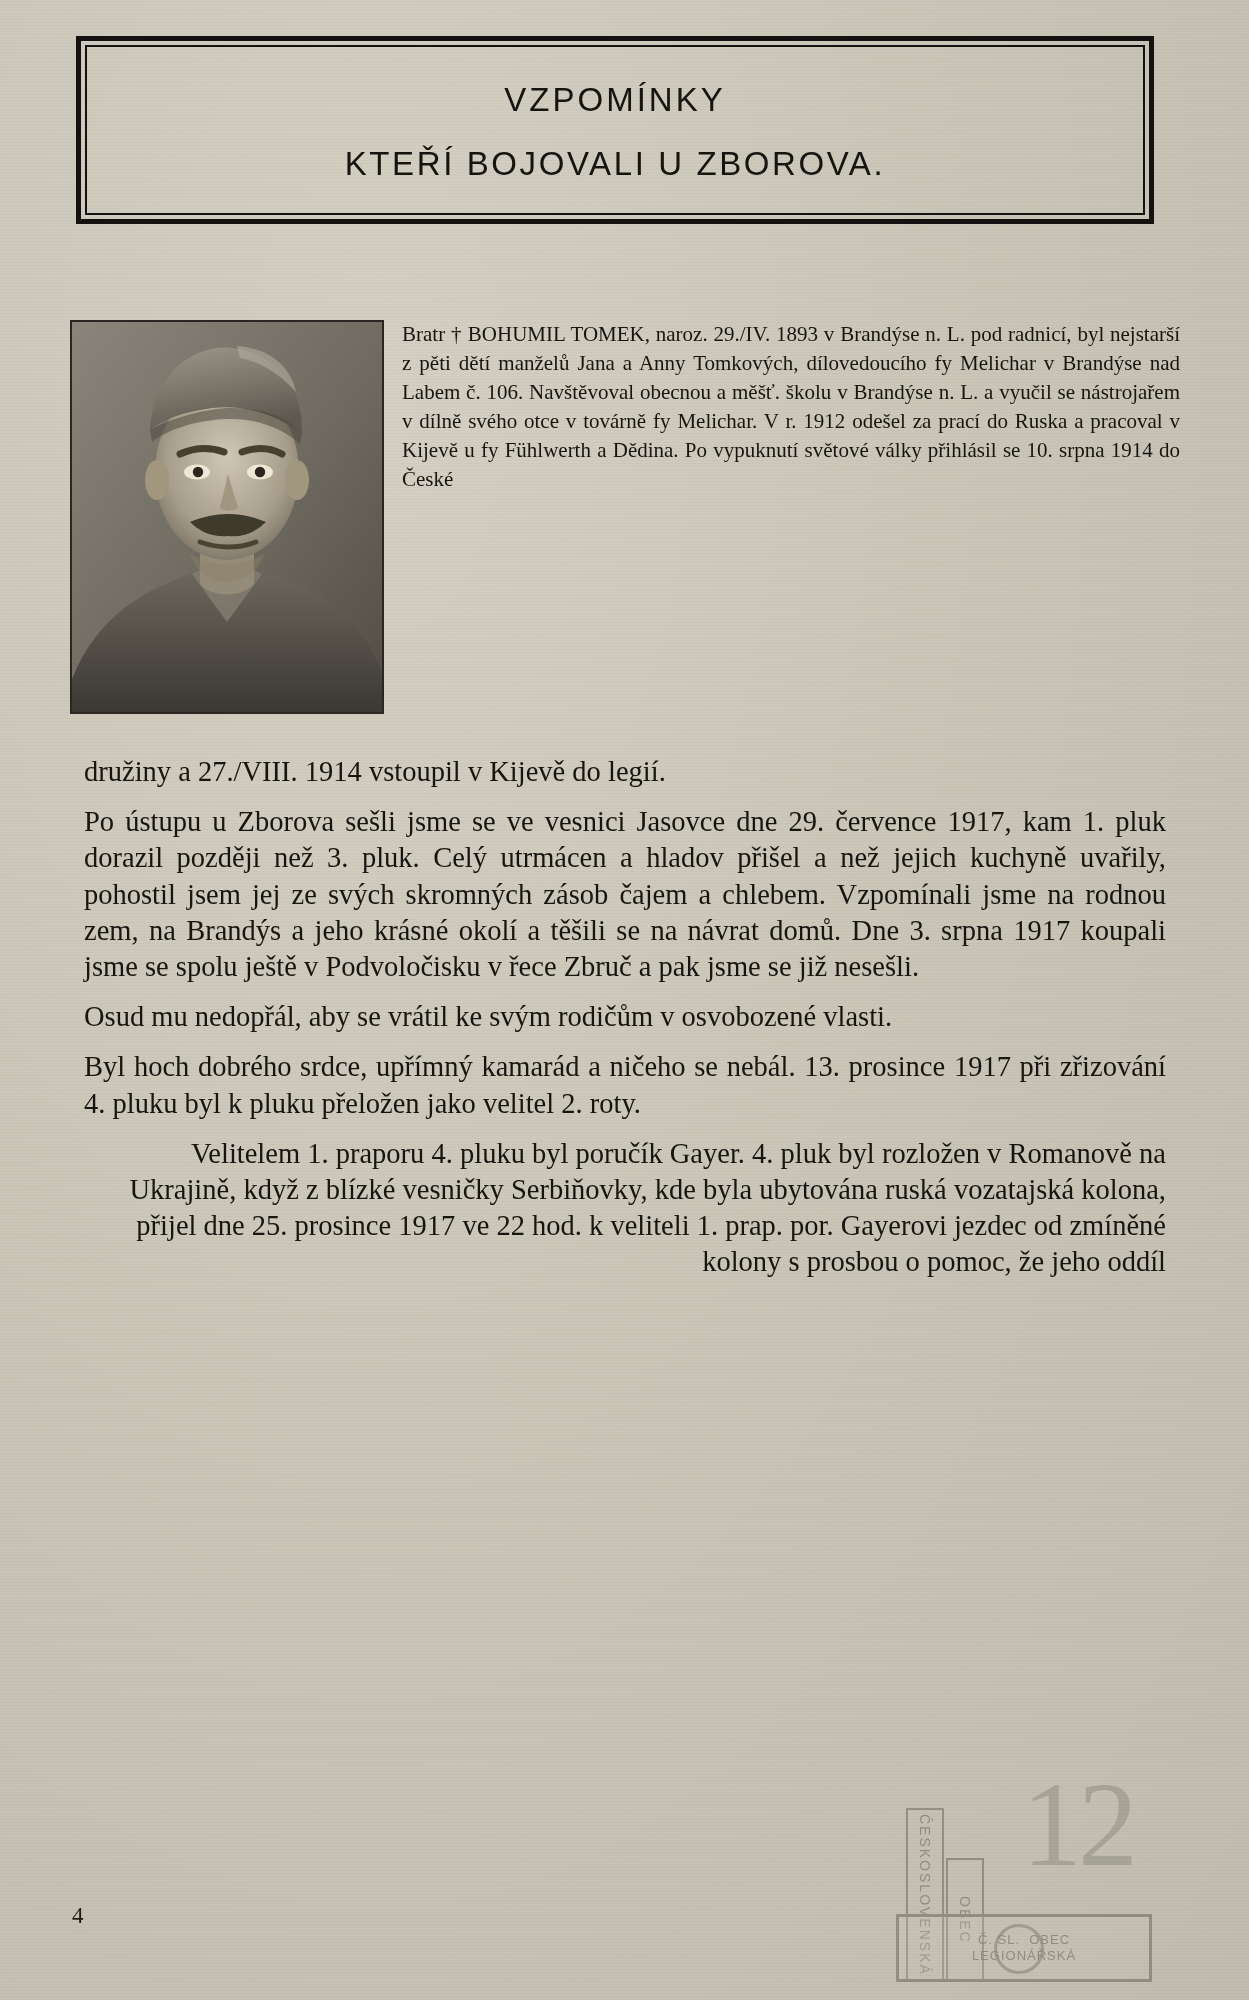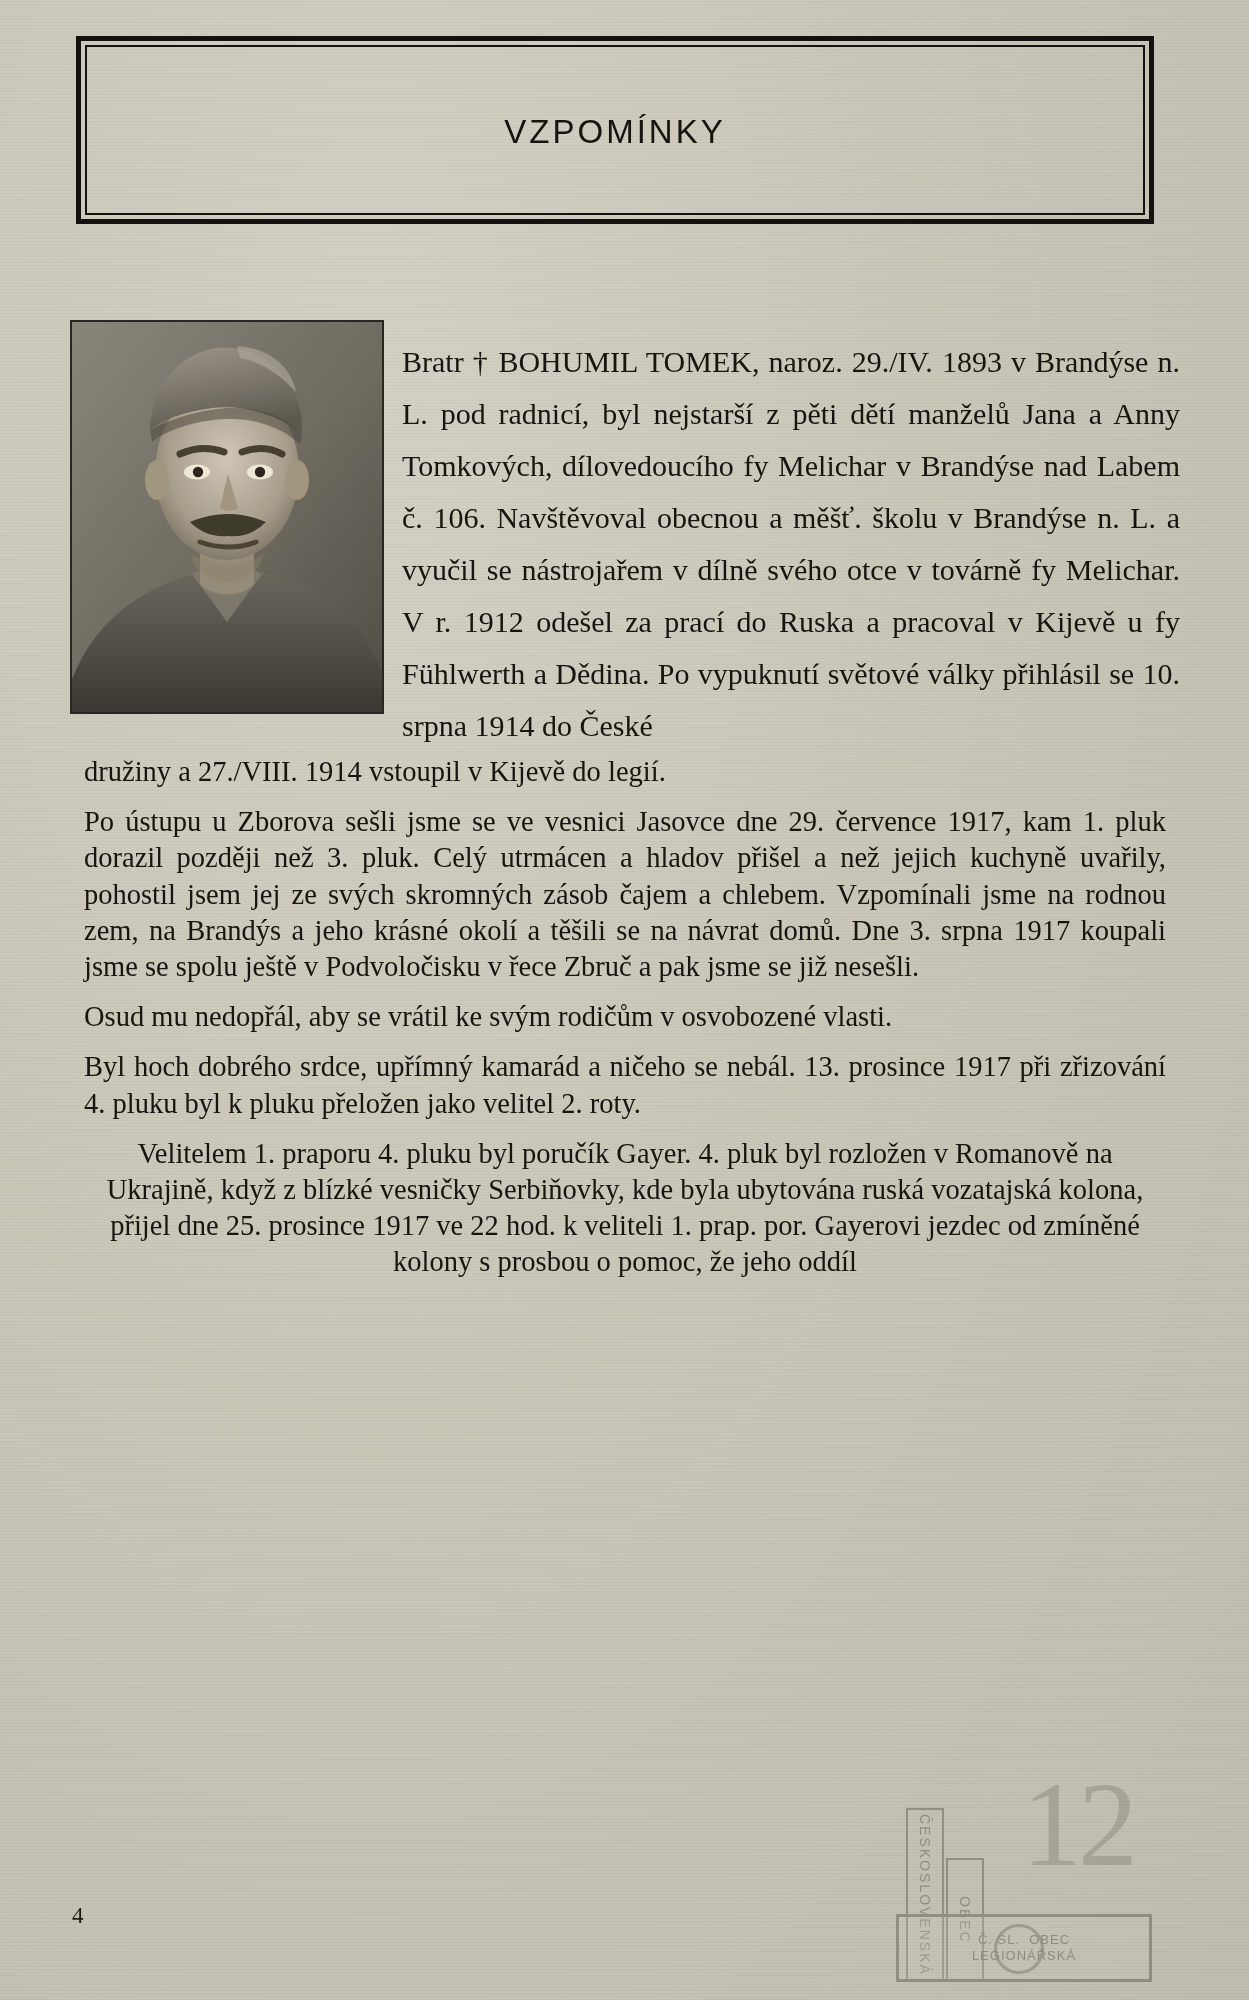--- a/index.html
+++ b/index.html
@@ -87,39 +87,39 @@
     width: 1110px;
     font-size: 28.5px;
     line-height: 36.2px;
     text-align: justify;
     text-justify: inter-word;
     color: #17150f;
   }
   .col-right {
     position: absolute;
     left: 332px;
-    top: 16px;
+    top: 0;
     width: 778px;
-    font-size: 30px;
-    line-height: 52px;
+    font-size: 21px;
+    line-height: 29px;
     text-align: justify;
     color: #17150f;
   }
   .col-right p { margin: 0; }
   .full-width {
     position: absolute;
     left: 0;
     top: 412px;
     width: 1110px;
   }
   .full-width p {
     margin: 14px;
     text-align: justify;
   }
-  .full-width p:last-child { text-align: center; }
+  .full-width p:last-child { text-align: right; }
 
   
   .page-number {
     position: absolute;
     left: 2px;
     top: 1903px;
     font-size: 23px;
     color: #1d1a14;
     font-family: "Liberation Serif", serif;
   }
@@ -192,20 +192,21 @@
 </style>
 </head>
 <body>
 
 <div class="page">
   <div class="content">
 
     <div class="title-box">
       <div class="title-box-inner">
         <div class="title-line l1">VZPOMÍNKY</div>
+        <div class="title-line l3">KTEŘÍ BOJOVALI U ZBOROVA.</div>
       </div>
     </div>
 
     <div class="portrait">
       <svg width="310" height="390" viewBox="0 0 310 390" xmlns="http://www.w3.org/2000/svg">
         <defs>
           <linearGradient id="bg" x1="0" y1="0" x2="1" y2="1">
             <stop offset="0%" stop-color="#8a857a"></stop>
             <stop offset="55%" stop-color="#6f6a60"></stop>
             <stop offset="100%" stop-color="#504c44"></stop>

